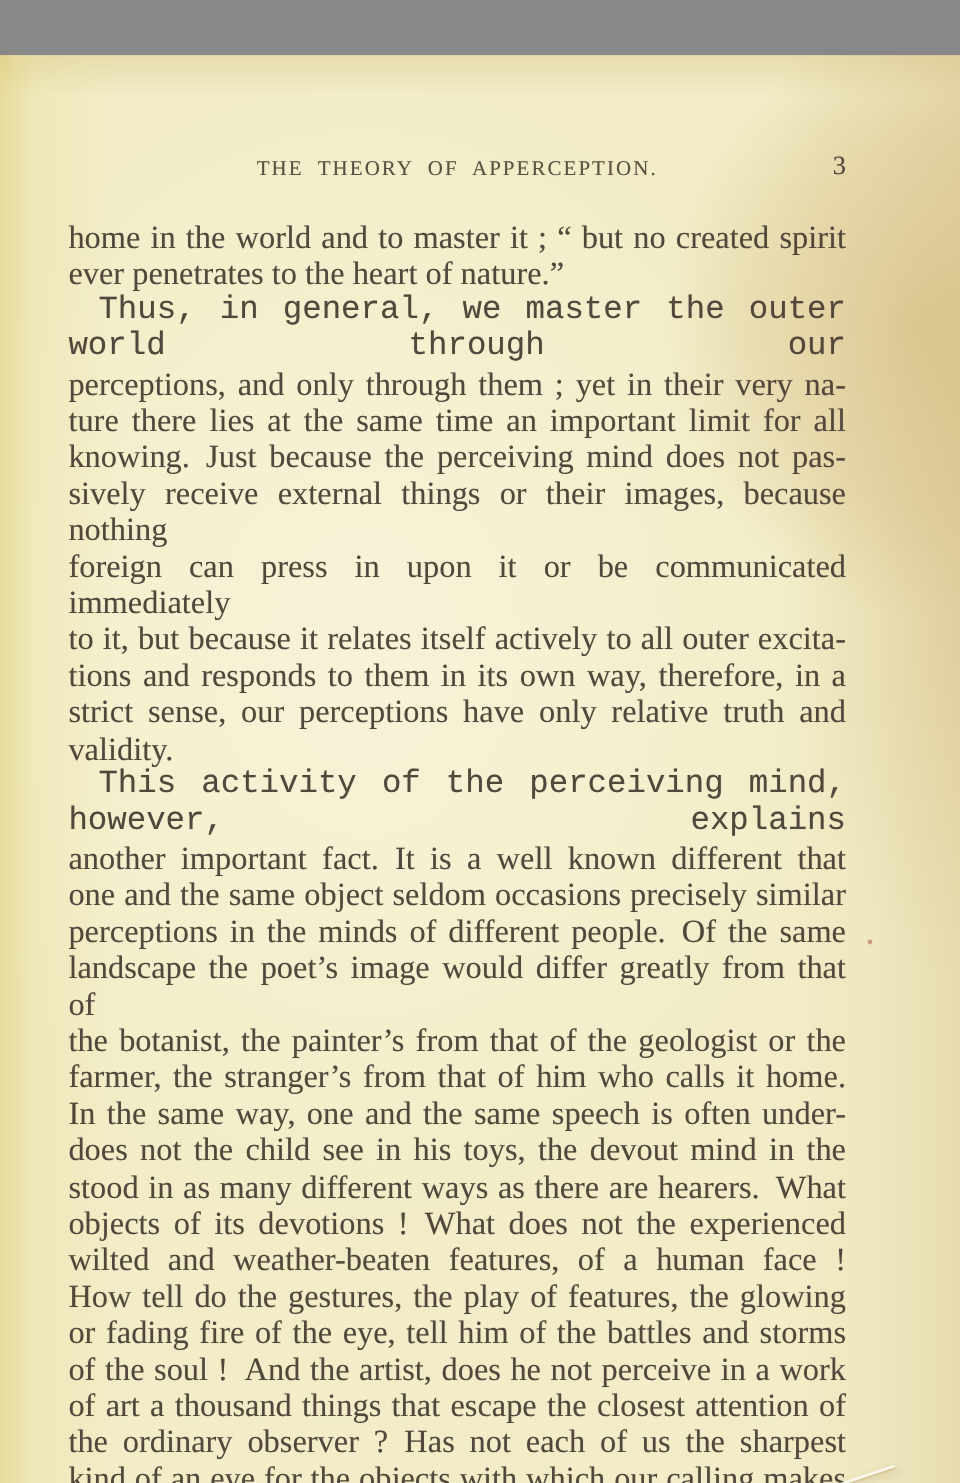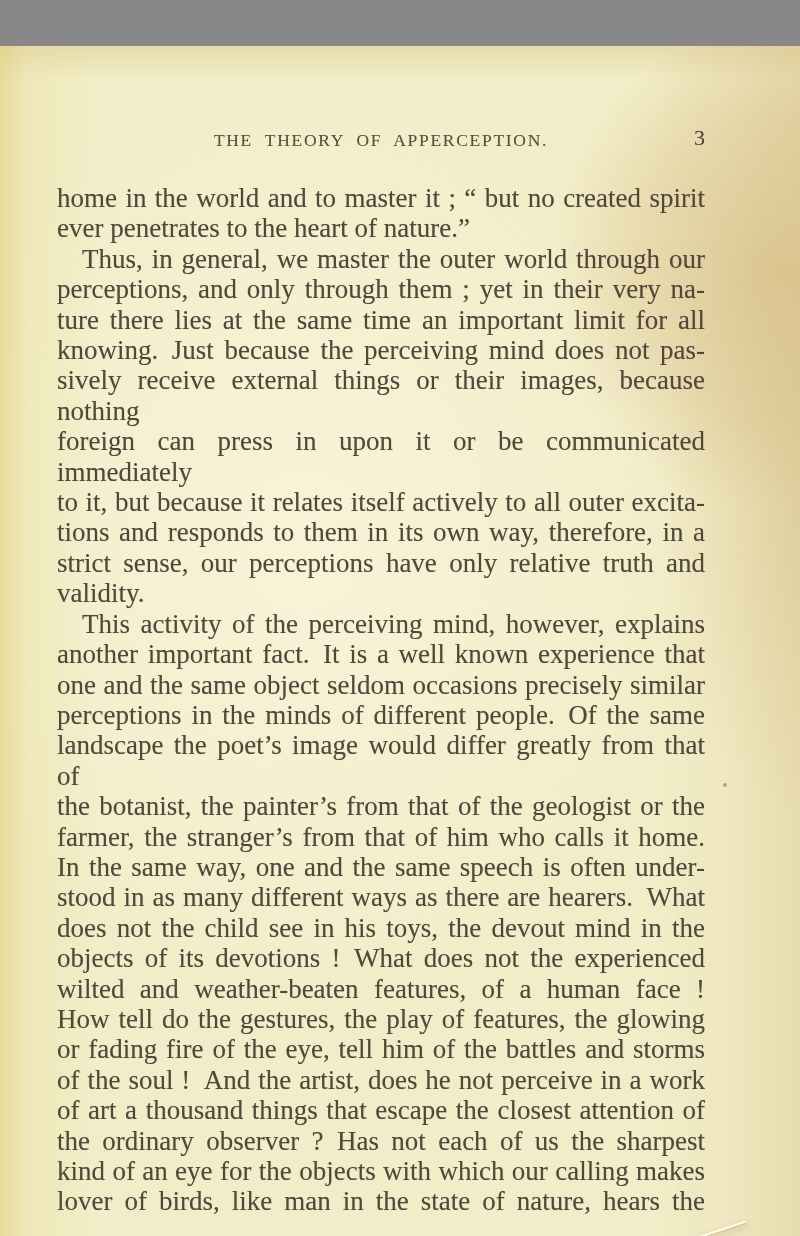--- a/index.html
+++ b/index.html
@@ -42,21 +42,21 @@
     font-size:27px;line-height:30.4px;
     color:#51473b;
     text-shadow:0 0 .7px rgba(81,71,59,.30);
   }
   .line{
     text-align:justify;
     text-align-last:justify;
     text-justify:inter-word;
   }
   .line.end{text-align-last:left;}
-  .line.ind{text-indent:25px;}
+  .line.ind{text-indent:25px;font-family:Liberation Mono, monospace;}
   .crease{
     position:absolute;left:583px;top:1229px;width:172px;height:4px;
     transform:rotate(-18.5deg);transform-origin:left center;
     background:linear-gradient(180deg, rgba(255,255,248,.95) 0 45%, rgba(192,172,120,.55) 60% 100%);
     border-radius:3px;
     box-shadow:2px 3px 7px rgba(180,158,110,.45);
     opacity:.85;
   }
   .speck{
     position:absolute;left:723px;top:737px;width:4px;height:4px;
@@ -80,29 +80,29 @@
     <div class="line">perceptions, and only through them ; yet in their very na-</div>
     <div class="line">ture there lies at the same time an important limit for all</div>
     <div class="line">knowing. Just because the perceiving mind does not pas-</div>
     <div class="line">sively receive external things or their images, because nothing</div>
     <div class="line">foreign can press in upon it or be communicated immediately</div>
     <div class="line">to it, but because it relates itself actively to all outer excita-</div>
     <div class="line">tions and responds to them in its own way, therefore, in a</div>
     <div class="line">strict sense, our perceptions have only relative truth and</div>
     <div class="line end">validity.</div>
     <div class="line ind">This activity of the perceiving mind, however, explains</div>
-    <div class="line">another important fact. It is a well known experience that</div>
+    <div class="line">another important fact. It is a well known different that</div>
     <div class="line">one and the same object seldom occasions precisely similar</div>
     <div class="line">perceptions in the minds of different people. Of the same</div>
     <div class="line">landscape the poet’s image would differ greatly from that of</div>
     <div class="line">the botanist, the painter’s from that of the geologist or the</div>
     <div class="line">farmer, the stranger’s from that of him who calls it home.</div>
     <div class="line">In the same way, one and the same speech is often under-</div>
+    <div class="line">does not the child see in his toys, the devout mind in the</div>
     <div class="line">stood in as many different ways as there are hearers. What</div>
-    <div class="line">does not the child see in his toys, the devout mind in the</div>
     <div class="line">objects of its devotions ! What does not the experienced</div>
     <div class="line">wilted and weather-beaten features, of a human face !</div>
     <div class="line">How tell do the gestures, the play of features, the glowing</div>
     <div class="line">or fading fire of the eye, tell him of the battles and storms</div>
     <div class="line">of the soul ! And the artist, does he not perceive in a work</div>
     <div class="line">of art a thousand things that escape the closest attention of</div>
     <div class="line">the ordinary observer ? Has not each of us the sharpest</div>
     <div class="line">kind of an eye for the objects with which our calling makes</div>
     <div class="line">lover of birds, like man in the state of nature, hears the</div>
   </div>

